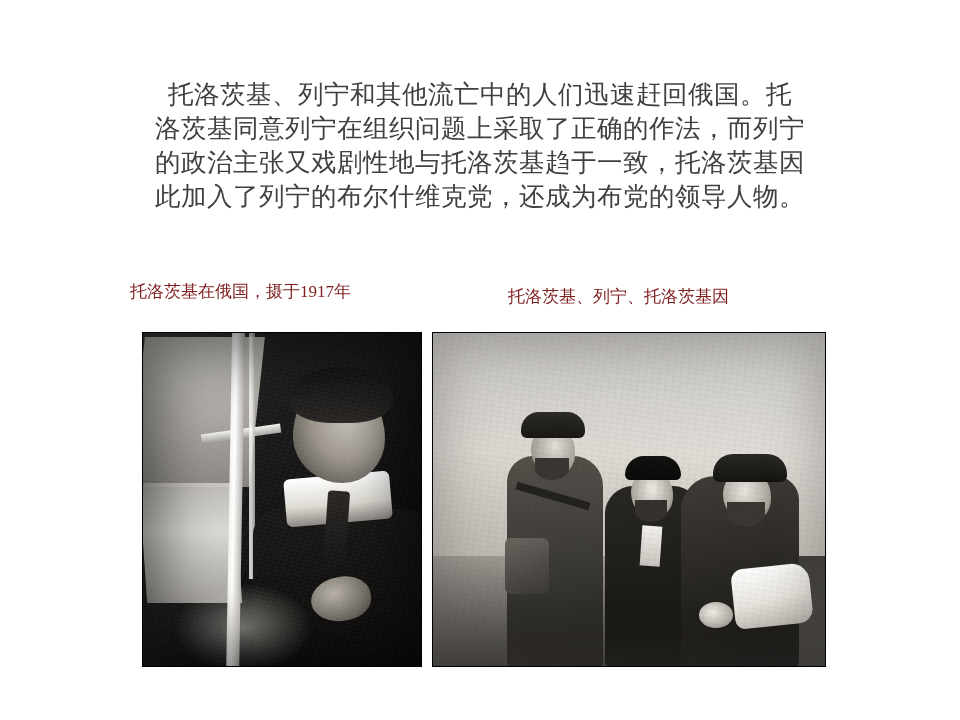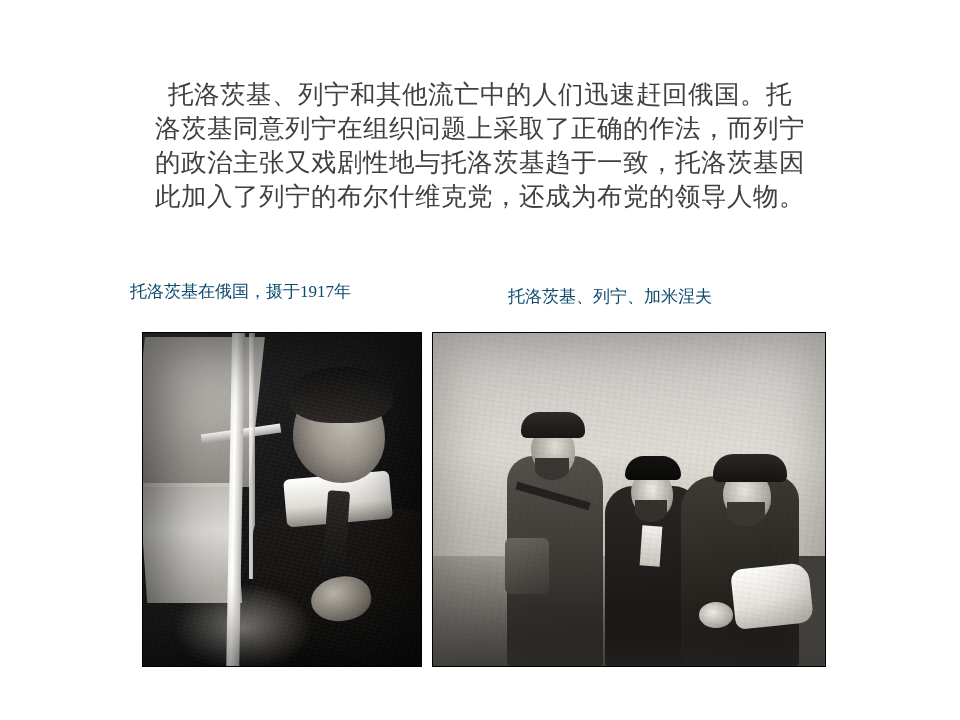--- a/index.html
+++ b/index.html
@@ -39,21 +39,21 @@
     color: #404040;
     white-space: pre-wrap;
   }
 
   
   .caption {
     position: absolute;
     font-size: 17px;
     line-height: 22px;
     font-family: "Liberation Serif", "DejaVu Serif", serif;
-    color: #0c4a6e;
+    color: #7f1d1d;
     white-space: nowrap;
   }
   .caption-left {
     left: 130px;
     top: 281px;
   }
   .caption-right {
     left: 508px;
     top: 286px;
   }
@@ -331,21 +331,21 @@
 
 <div class="slide">
 
   <div class="paragraph">托洛茨基、列宁和其他流亡中的人们迅速赶回俄国。托
 洛茨基同意列宁在组织问题上采取了正确的作法，而列宁
 的政治主张又戏剧性地与托洛茨基趋于一致，托洛茨基因
 此加入了列宁的布尔什维克党，还成为布党的领导人物。</div>
 
   <div class="caption caption-left">托洛茨基在俄国，摄于1917年</div>
 
-  <div class="caption caption-right">托洛茨基、列宁、加米涅夫</div>
+  <div class="caption caption-right">托洛茨基、列宁、托洛茨基因</div>
 
   <div class="photo photo-left">
     <div class="pl-bg"></div>
     <div class="pl-wall"></div>
     <div class="pl-wall2"></div>
     <div class="pl-rail"></div>
     <div class="pl-post pl-post-a"></div>
     <div class="pl-post pl-post-b"></div>
     <div class="pl-body"></div>
     <div class="pl-collar"></div>

